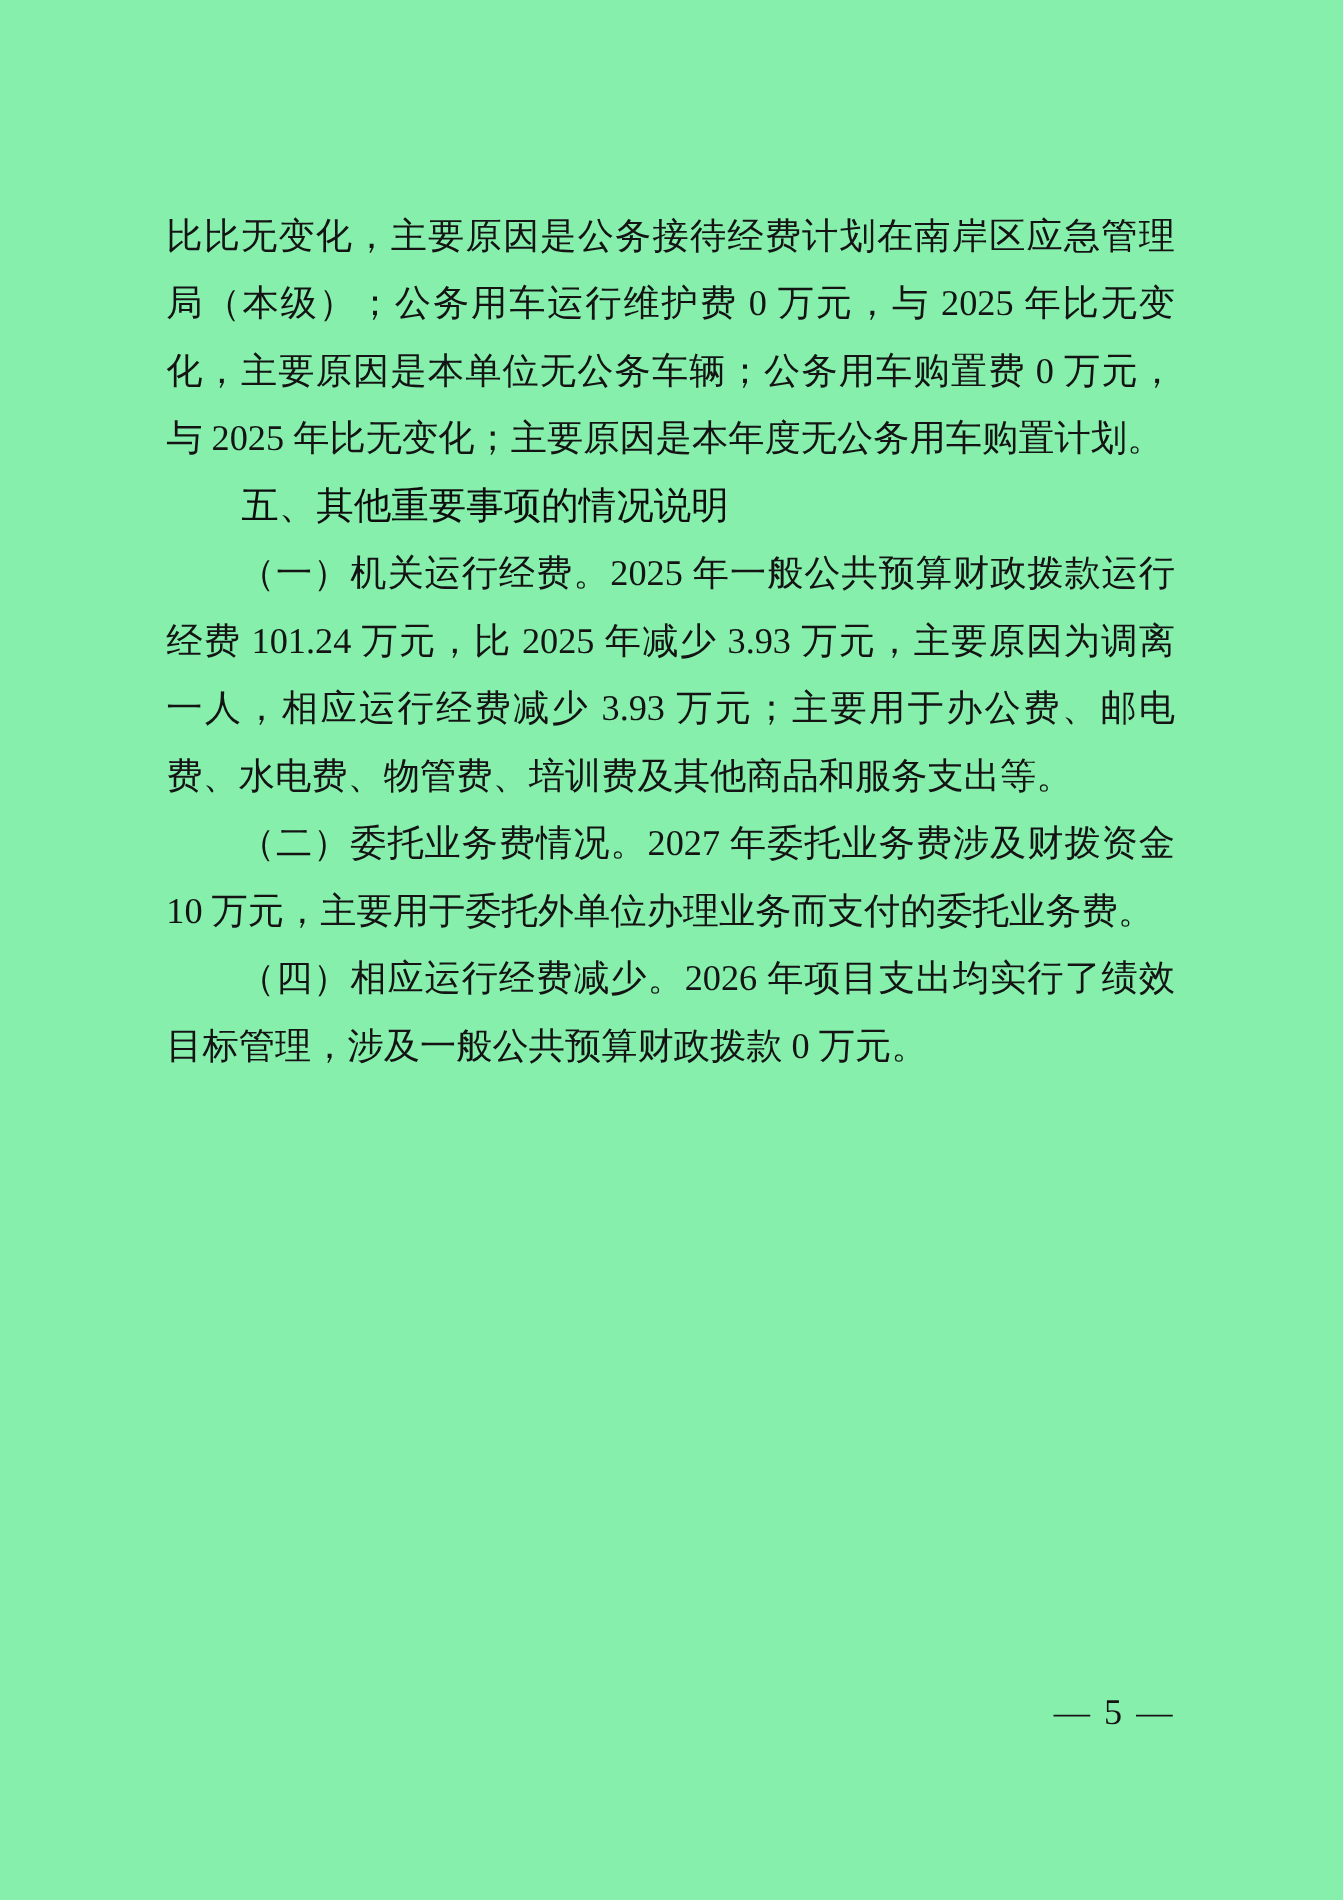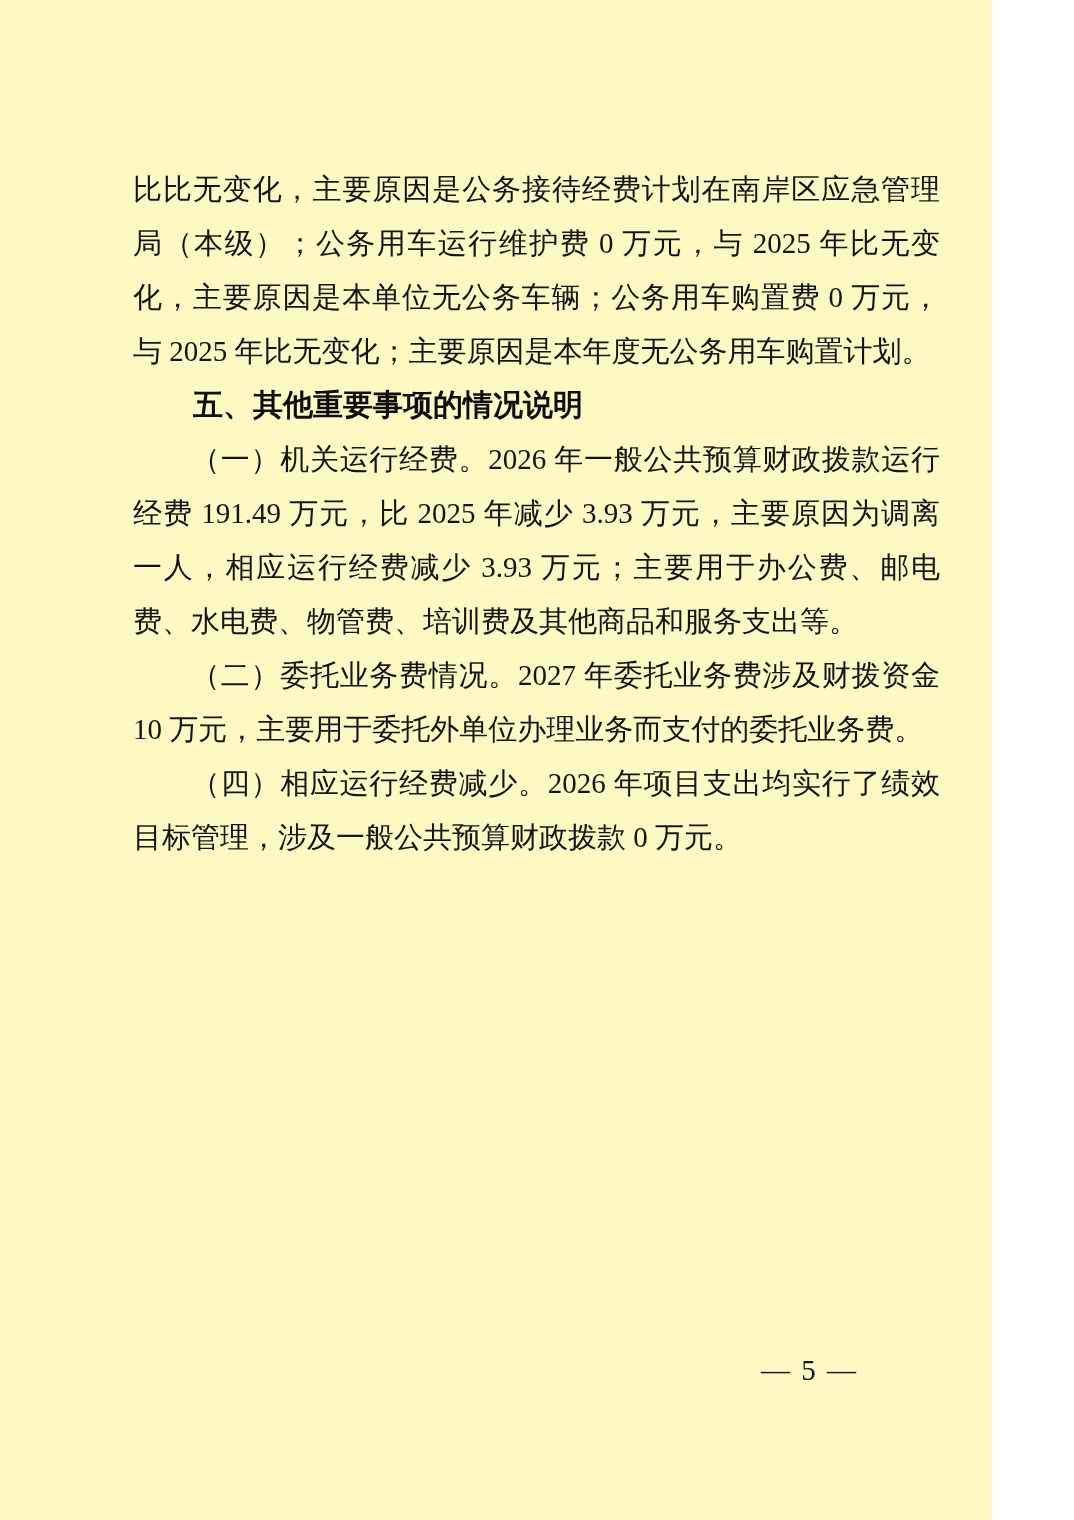--- a/index.html
+++ b/index.html
@@ -2,23 +2,23 @@
 <html><head>
 <meta charset="utf-8">
 <style>
   html, body {
     margin: 0;
     padding: 0;
     background: #ffffff;
   }
   .page {
     position: relative;
-    width: 992px;
+    width: 1074px;
     height: 1520px;
-    background: #fef9c3;
+    background: #86efac;
     overflow: hidden;
     font-family: "Liberation Serif", serif;
     color: #141414;
   }
   .text-block {
     position: absolute;
     left: 133px;
     top: 162px;
     width: 807px;
     font-size: 29px;
@@ -36,21 +36,21 @@
     text-indent: 0;
   }
   .para .lead {
     font-weight: 400;
   }
   .heading {
     margin: 0;
     padding: 0;
     text-indent: 2em;
     font-family: "Liberation Sans", sans-serif;
-    font-weight: 700;
+    font-weight: 400;
     font-size: 30px;
     line-height: 54px;
     color: #0d0d0d;
     text-align: left;
   }
   .page-number {
     position: absolute;
     top: 1352px;
     right: 134px;
     font-size: 29px;
@@ -63,21 +63,21 @@
 </head>
 <body>
 
 <div class="page">
   <div class="text-block">
 
     <p class="para no-indent">比比无变化，主要原因是公务接待经费计划在南岸区应急管理局（本级）；公务用车运行维护费 0 万元，与 2025 年比无变化，主要原因是本单位无公务车辆；公务用车购置费 0 万元，与 2025 年比无变化；主要原因是本年度无公务用车购置计划。</p>
 
     <h2 class="heading">五、其他重要事项的情况说明</h2>
 
-    <p class="para"><span class="lead">（一）机关运行经费。</span><span>2026 年一般公共预算财政拨款运行经费 191.49 万元，比 2025 年减少 3.93 万元，主要原因为调离一人，相应运行经费减少 3.93 万元；主要用于办公费、邮电费、水电费、物管费、培训费及其他商品和服务支出等。</span></p>
+    <p class="para"><span class="lead">（一）机关运行经费。</span><span>2025 年一般公共预算财政拨款运行经费 101.24 万元，比 2025 年减少 3.93 万元，主要原因为调离一人，相应运行经费减少 3.93 万元；主要用于办公费、邮电费、水电费、物管费、培训费及其他商品和服务支出等。</span></p>
 
     <p class="para"><span class="lead">（二）委托业务费情况。</span><span>2027 年委托业务费涉及财拨资金 10 万元，主要用于委托外单位办理业务而支付的委托业务费。</span></p>
 
 
     <p class="para"><span class="lead">（四）相应运行经费减少。</span><span>2026 年项目支出均实行了绩效目标管理，涉及一般公共预算财政拨款 0 万元。</span></p>
 
 
   </div>
 
   <div class="page-number">— 5 —</div>

